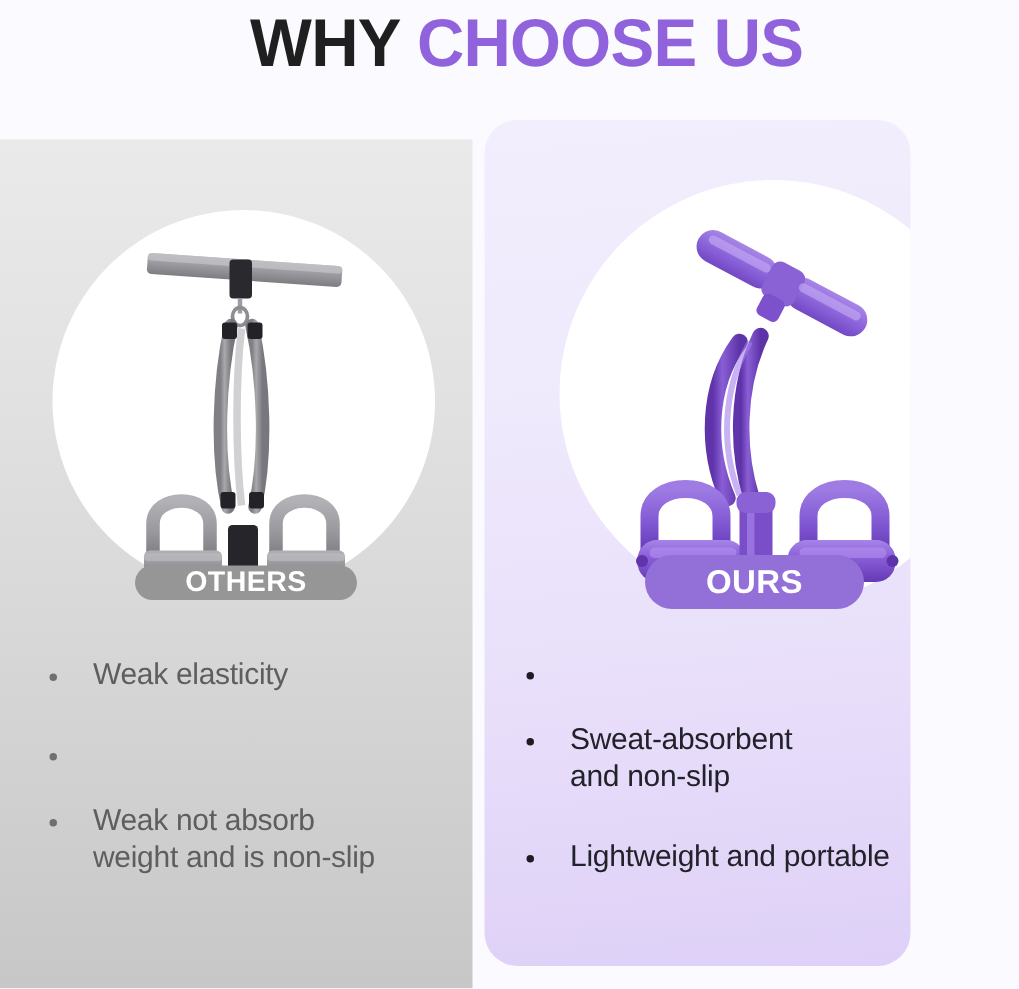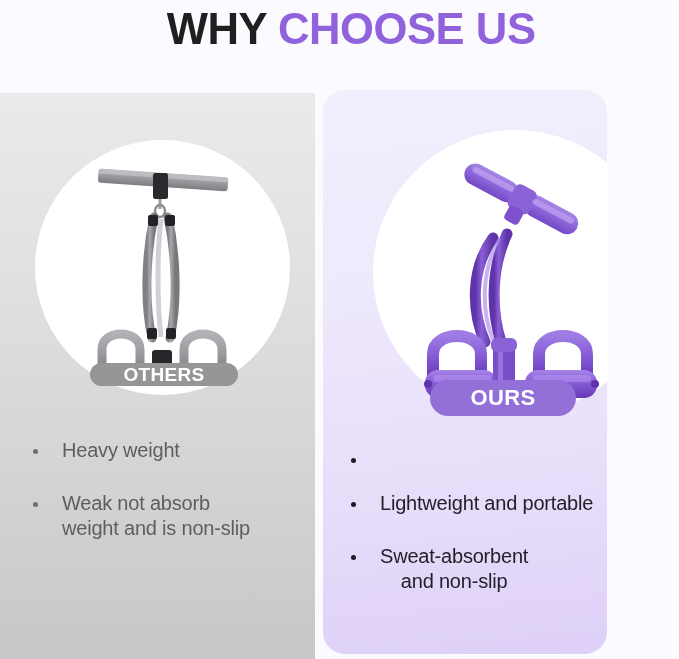--- a/index.html
+++ b/index.html
@@ -59,26 +59,25 @@
   }
   .panel-left {
     left: 0;
     top: 93px;
     width: 315px;
     height: 566px;
     background: linear-gradient(180deg, #eaeaea 0%, #e2e2e2 28%, #d6d6d6 62%, #c7c7c7 100%);
   }
   .panel-right {
     left: 323px;
-    top: 90px;
+    top: 80px;
     width: 284px;
     height: 564px;
     border-radius: 22px;
     background: linear-gradient(175deg, #f2eefd 0%, #efeafc 30%, #e8defa 68%, #ded0f7 100%);
-    text-align: center;
   }
 
   
   .circle {
     position: absolute;
     border-radius: 50%;
     background: #ffffff;
   }
   .circle-left {
     left: 35px;
@@ -100,21 +99,21 @@
     align-items: center;
     justify-content: center;
     color: #ffffff;
     font-weight: bold;
     font-family: "Liberation Sans", sans-serif;
     border-radius: 999px;
     white-space: nowrap;
   }
   .badge-others {
     left: 90px;
-    top: 270px;
+    top: 284px;
     width: 148px;
     height: 23px;
     background: #969696;
     font-size: 19px;
     letter-spacing: 0.3px;
   }
   .badge-ours {
     left: 107px;
     top: 290px;
     width: 146px;
@@ -247,21 +246,24 @@
       </svg>
     </div>
 
     <div class="badge badge-others">
       <span>OTHERS</span>
     </div>
 
     <ul class="bullets bullets-left">
       <li class="bullet-item">
         <span class="bullet-dot"></span>
-        <span class="bullet-text">Heavy weight</span>
+        <span class="bullet-text">Weak elasticity</span>
+      </li>
+      <li class="bullet-item">
+        <span class="bullet-dot"></span>
       </li>
       <li class="bullet-item">
         <span class="bullet-dot"></span>
         <span class="bullet-text"><span>Weak not absorb</span><br><span>weight and is non-slip</span></span>
       </li>
     </ul>
   </div>
 
   <div class="panel panel-right">
 
@@ -328,22 +330,22 @@
     <div class="badge badge-ours">
       <span>OURS</span>
     </div>
 
     <ul class="bullets bullets-right">
       <li class="bullet-item">
         <span class="bullet-dot"></span>
       </li>
       <li class="bullet-item">
         <span class="bullet-dot"></span>
+        <span class="bullet-text"><span>Sweat-absorbent</span><br><span>and non-slip</span></span>
+      </li>
+      <li class="bullet-item">
+        <span class="bullet-dot"></span>
         <span class="bullet-text">Lightweight and portable</span>
-      </li>
-      <li class="bullet-item">
-        <span class="bullet-dot"></span>
-        <span class="bullet-text"><span>Sweat-absorbent</span><br><span>and non-slip</span></span>
       </li>
     </ul>
   </div>
 
 </div>
 
 </body></html>

